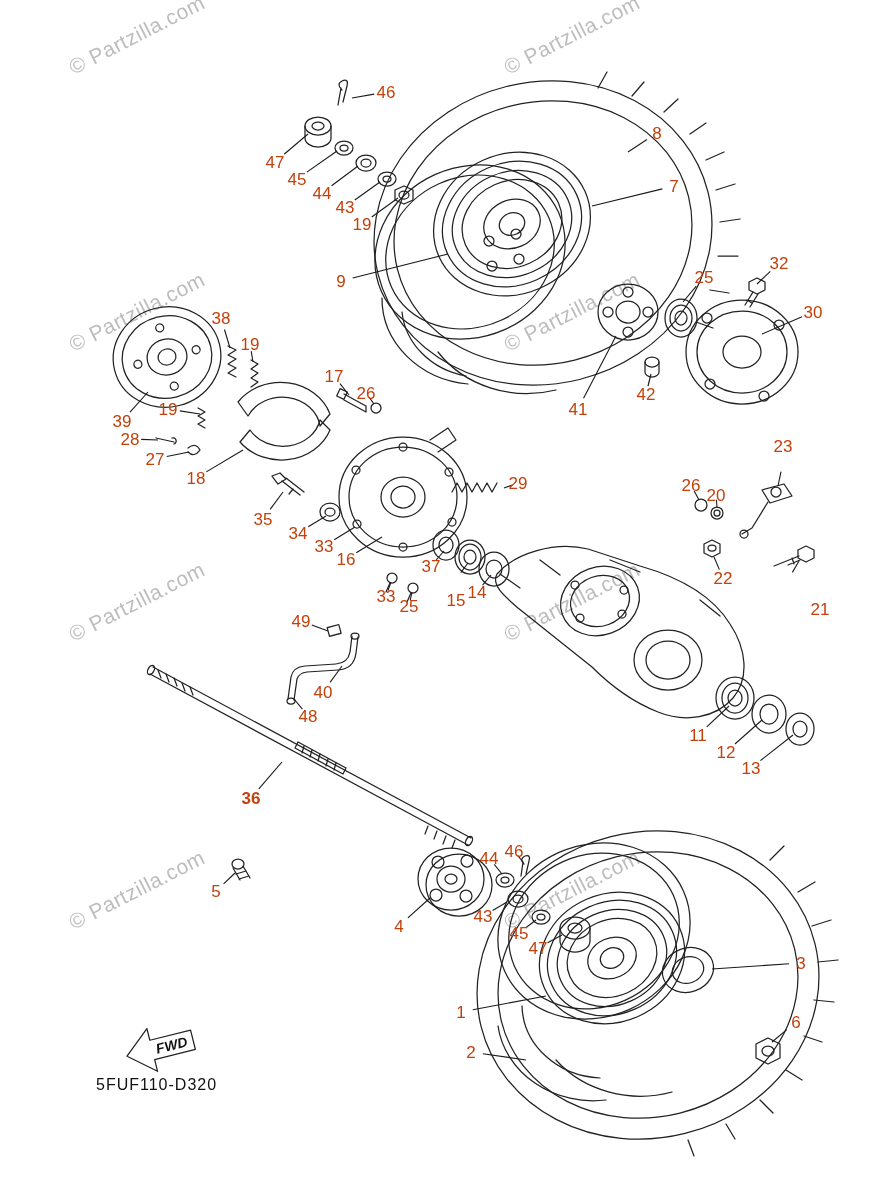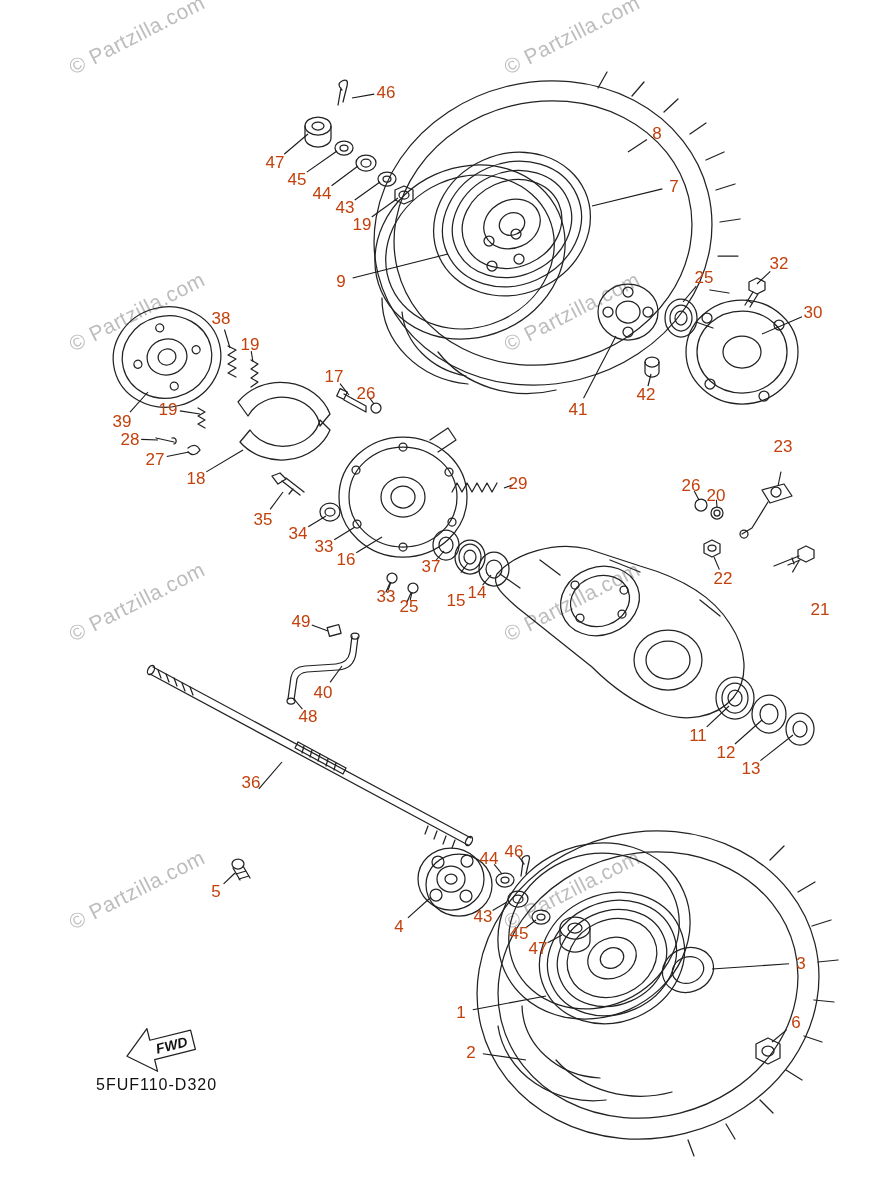--- a/index.html
+++ b/index.html
@@ -392,21 +392,21 @@
       <div class="callout" style="left: 386px; top: 596px;">33</div>
       <div class="callout" style="left: 409px; top: 606px;">25</div>
       <div class="callout" style="left: 723px; top: 578px;">22</div>
       <div class="callout" style="left: 820px; top: 580px; margin-top: 29px;">21</div>
       <div class="callout" style="left: 301px; top: 621px;">49</div>
       <div class="callout" style="left: 323px; top: 692px; text-align: center;">40</div>
       <div class="callout" style="left: 308px; top: 716px; text-align: right;">48</div>
       <div class="callout" style="left: 698px; top: 735px;">11</div>
       <div class="callout" style="left: 726px; top: 752px;">12</div>
       <div class="callout" style="left: 751px; top: 768px;">13</div>
-      <div class="callout" style="left: 251px; top: 782px;">36</div>
+      <div class="callout" style="left: 251px; top: 798px; font-weight: bold;">36</div>
       <div class="callout" style="left: 216px; top: 891px;">5</div>
       <div class="callout" style="left: 399px; top: 926px;">4</div>
       <div class="callout" style="left: 489px; top: 858px;">44</div>
       <div class="callout" style="left: 514px; top: 851px;">46</div>
       <div class="callout" style="left: 483px; top: 916px;">43</div>
       <div class="callout" style="left: 519px; top: 933px;">45</div>
       <div class="callout" style="left: 538px; top: 948px;">47</div>
       <div class="callout" style="left: 461px; top: 1012px;">1</div>
       <div class="callout" style="left: 801px; top: 963px;">3</div>
       <div class="callout" style="left: 471px; top: 1052px;">2</div>

